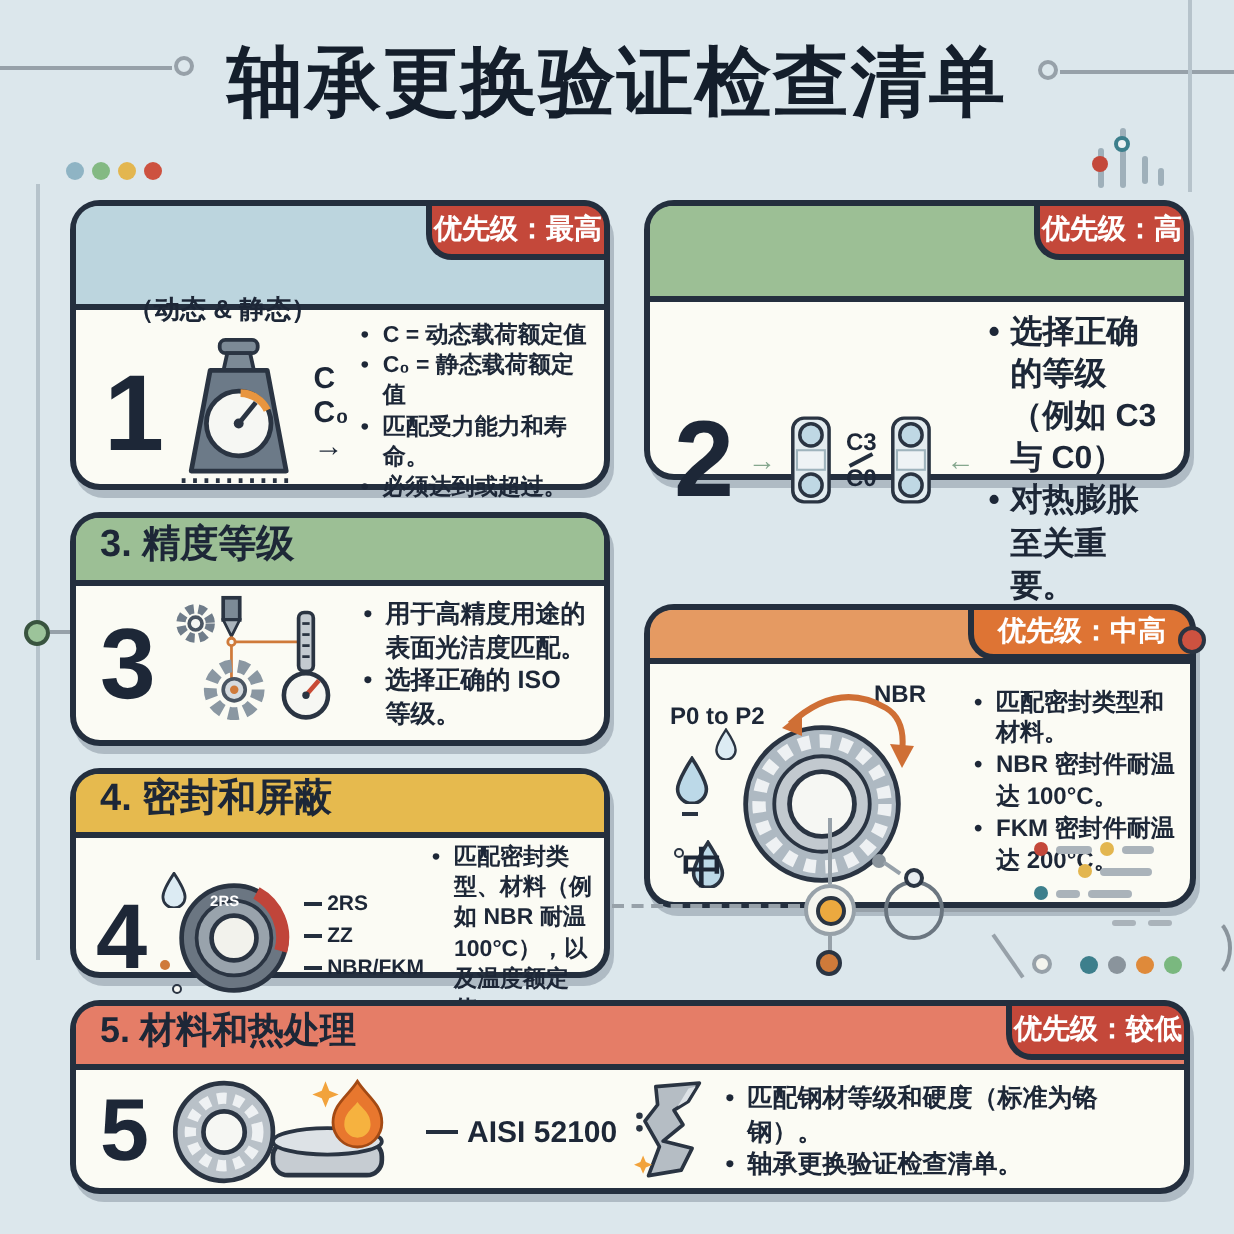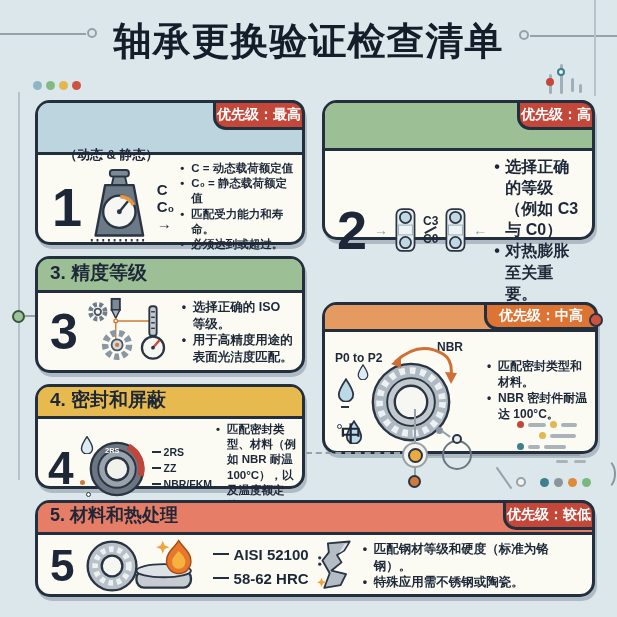--- a/index.html
+++ b/index.html
@@ -191,22 +191,22 @@
       <rect x="71" y="8" width="8" height="32" rx="3" fill="#c3cad0" stroke="#2a3442" stroke-width="2"></rect>
       <line x1="73" y1="14" x2="77" y2="14" stroke="#2a3442" stroke-width="1.5"></line>
       <line x1="73" y1="20" x2="77" y2="20" stroke="#2a3442" stroke-width="1.5"></line>
       <line x1="73" y1="26" x2="77" y2="26" stroke="#2a3442" stroke-width="1.5"></line>
       <line x1="73" y1="32" x2="77" y2="32" stroke="#2a3442" stroke-width="1.5"></line>
       <circle cx="75" cy="53" r="12" fill="#f6f7f3" stroke="#2a3442" stroke-width="2.5"></circle>
       <line x1="75" y1="53" x2="82" y2="45" stroke="#c84a35" stroke-width="2.5"></line>
       <circle cx="75" cy="53" r="2" fill="#2a3442"></circle>
     </svg>
     <ul class="blist">
+      <li>用于高精度用途的表面光洁度匹配。</li>
       <li>选择正确的 ISO 等级。</li>
-      <li>用于高精度用途的表面光洁度匹配。</li>
     </ul>
   </div>
 </div>
 
 <div class="panel" id="pm">
   <div class="phead">
     <div class="badge">优先级：中高</div>
   </div>
   <div class="pbody">
     <div class="illus">
@@ -231,20 +231,21 @@
       </svg>
       <svg width="18" height="24" viewBox="0 0 20 26" style="position:absolute;left:14px;top:86px;">
         <path d="M10,1 C10,1 2,13 2,18 a8,8 0 0 0 16,0 C18,13 10,1 10,1 Z" fill="#bcd9e8" stroke="#2a3442" stroke-width="2"></path>
       </svg>
       <i class="absdot" style="left:6px;top:90px;width:5px;height:5px;border:1.5px solid #2a3442;background:#f6f7f3;"></i>
       <div style="position:absolute;left:10px;top:72px;width:8px;height:2px;background:#2a3442;"></div>
     </div>
     <ul class="blist">
       <li>匹配密封类型和材料。</li>
       <li>NBR 密封件耐温达 100°C。</li>
+      <li>FKM 密封件耐温达 200°C。</li>
     </ul>
   </div>
 </div>
 <div class="absdot" style="left:589px;top:313px;width:14px;height:14px;background:#cd5240;border:2.5px solid #2a3442;"></div>
 
 <div class="panel" id="p4">
   <div class="phead">
     <div class="ptitle" style="font-size:19px;">4. 密封和屏蔽</div>
   </div>
   <div class="pbody">
@@ -342,32 +343,28 @@
       <circle cx="32" cy="29" r="11" fill="#f6f7f3" stroke="#2a3442" stroke-width="2.5"></circle>
       <path d="M103,2 C108,10 116,14 116,24 A13,13 0 0 1 90,24 C90,14 98,10 103,2 Z" fill="#e8772e" stroke="#a34a14" stroke-width="1.5"></path>
       <path d="M103,13 C106,17 110,19 110,25 A7,7 0 0 1 96,25 C96,19 100,17 103,13 Z" fill="#f6b23f"></path>
       <polygon points="86,2 88,7 93,9 88,11 86,16 84,11 79,9 84,7" fill="#f2a33c"></polygon>
     </svg>
     <div class="steel-labels">
       <div class="row">
             <span class="dash"></span>
             <span>AISI 52100</span>
           </div>
-      <div class="row">
-            <span class="dash"></span>
-            <span>58-62 HRC</span>
-          </div>
     </div>
     <svg width="40" height="56" viewBox="0 0 42 58">
       <path d="M12,4 L36,2 L30,12 L22,17 L27,25 L16,34 L32,38 L26,50 L8,53 L14,37 L6,23 L13,14 Z" fill="#b5bdc4" stroke="#2a3442" stroke-width="2" stroke-linejoin="round"></path>
       <path d="M30,5 L34,4 L29,12 L24,15 Z" fill="#dde2e6"></path>
       <polygon points="5,42 6.5,45.5 10,47 6.5,48.5 5,52 3.5,48.5 0,47 3.5,45.5" fill="#f2a33c"></polygon>
       <circle cx="3" cy="20" r="1.8" fill="#2a3442"></circle>
       <circle cx="3" cy="27" r="1.8" fill="#2a3442"></circle>
     </svg>
     <ul class="blist">
       <li>匹配钢材等级和硬度（标准为铬钢）。</li>
-      <li>特殊应用需不锈钢或陶瓷。</li>
+      <li>轴承更换验证检查清单。</li>
     </ul>
   </div>
 </div>
 
 </div>
 
 </body></html>

